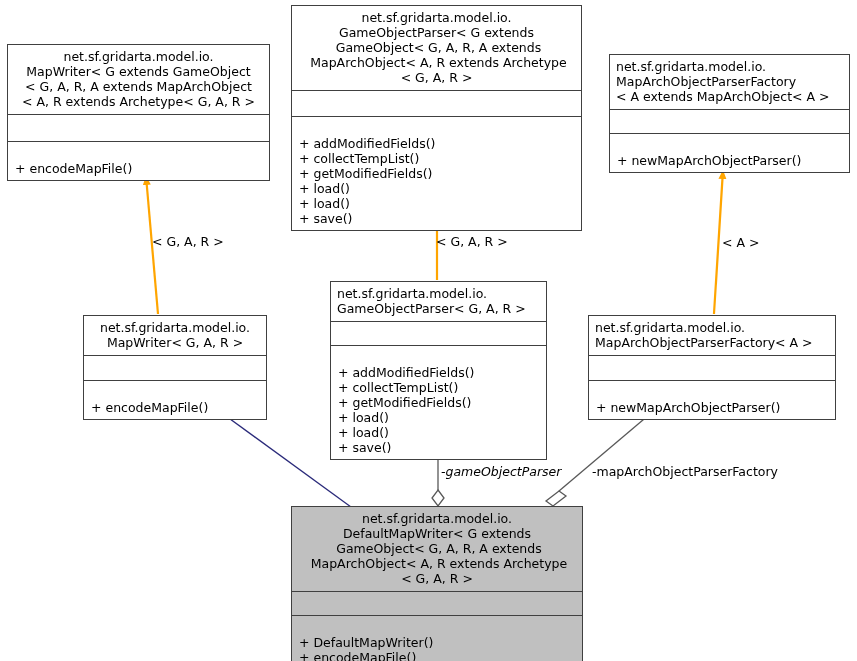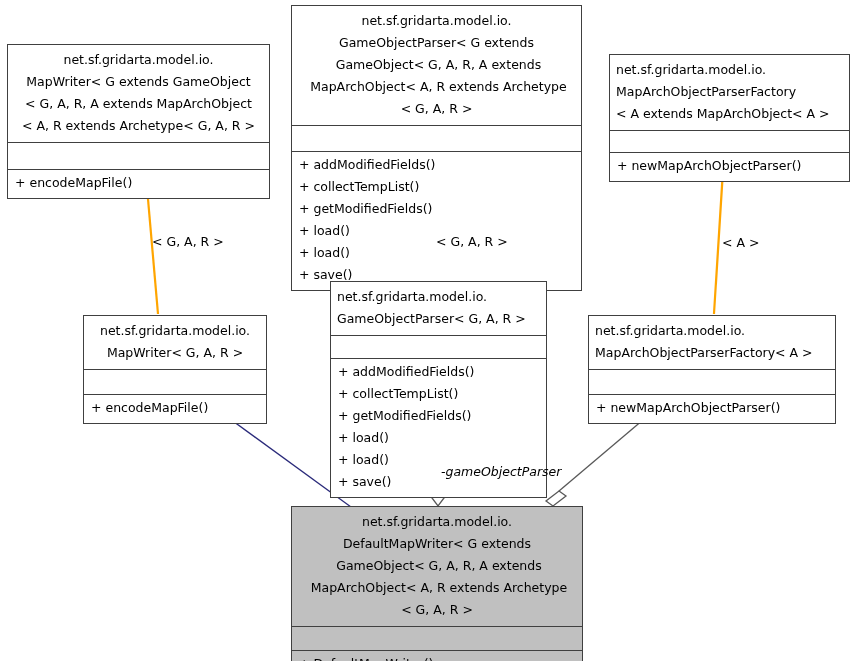--- a/index.html
+++ b/index.html
@@ -26,29 +26,29 @@
     width: 857px;
     height: 661px;
     pointer-events: none;
   }
   .uml-class {
     position: absolute;
     box-sizing: border-box;
     border: 1px solid #404040;
     background: #ffffff;
     font-size: 12.5px;
-    line-height: 22px;
+    line-height: 15px;
     color: #000000;
   }
   .uml-class.highlight {
     background: #c0c0c0;
   }
   .uml-compartment {
     box-sizing: border-box;
-    padding: 2px 5px 4px 5px;
+    padding: 19px 5px 4px 5px;
   }
   .uml-compartment.name {
     text-align: center;
     padding: 4px 4px 5px 4px;
     white-space: pre;
   }
   .uml-compartment.attrs {
     border-top: 1px solid #404040;
     min-height: 18px;
   }
@@ -177,14 +177,15 @@
   </div>
 
   <div class="edge-label" style="left:152px; top:235px;">&lt; G, A, R &gt;</div>
 
   <div class="edge-label" style="left:436px; top:235px;">&lt; G, A, R &gt;</div>
 
   <div class="edge-label" style="left:722px; top:236px;">&lt; A &gt;</div>
 
   <div class="edge-label" style="left:441px; top:465px;font-style:italic;">-gameObjectParser</div>
 
+  <div class="edge-label" style="left:592px; top:465px;">-mapArchObjectParserFactory</div>
 
 </div>
 
 </body></html>

